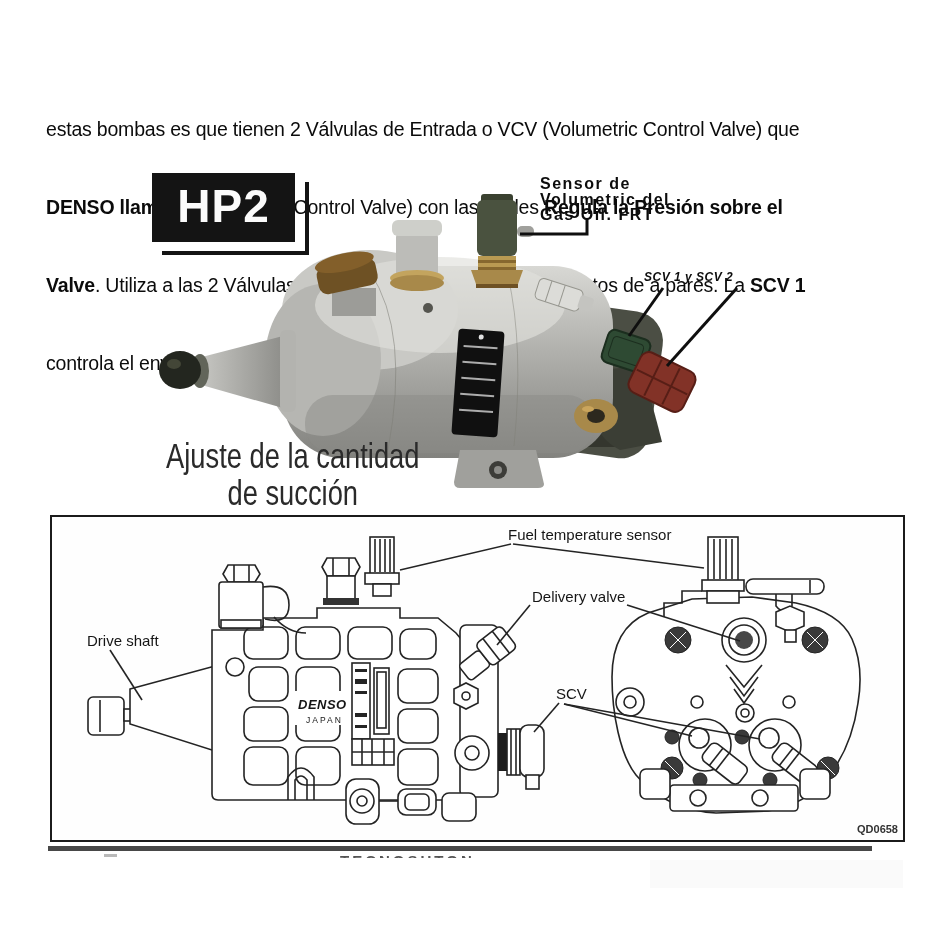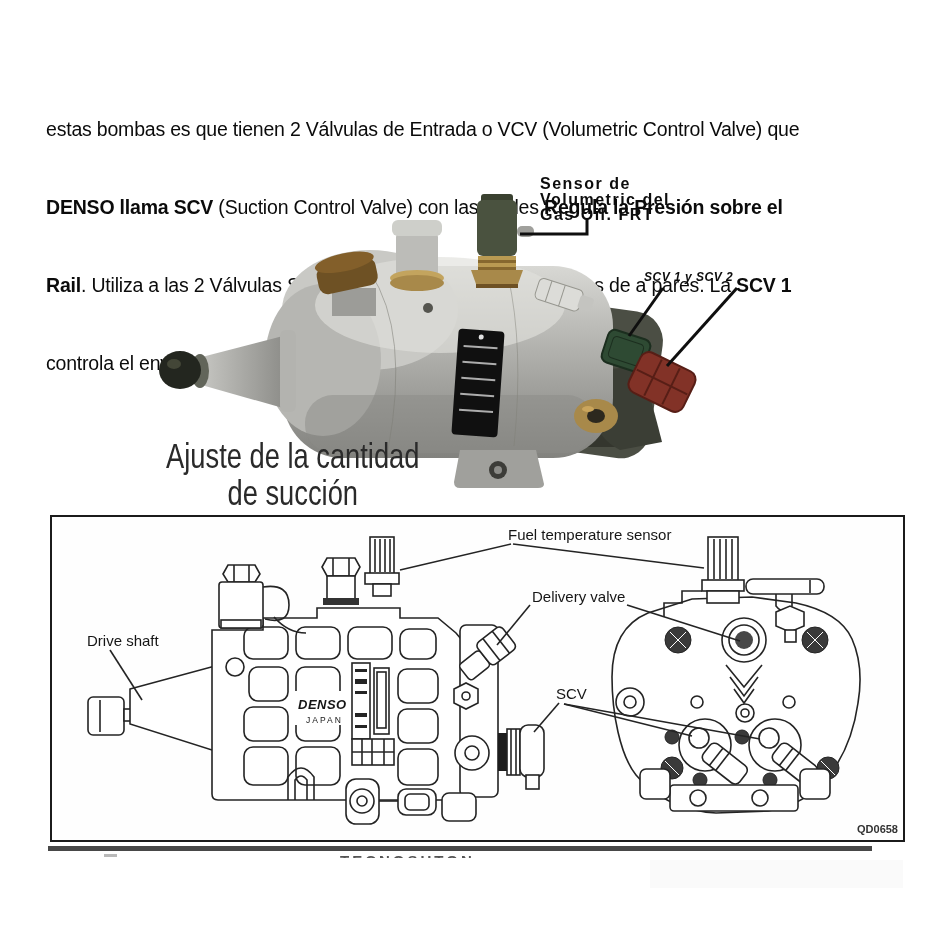--- a/index.html
+++ b/index.html
@@ -41,21 +41,21 @@
   .faint-box{position:absolute;left:650px;top:850px;width:253px;height:28px;background:#fafafa;}
 </style>
 </head>
 <body>
 
 <div class="page">
 
   <div class="para">
     <div><span>estas bombas es que tienen 2 Válvulas de Entrada o VCV (Volumetric Control Valve) que</span></div>
     <div><span class="b">DENSO llama SCV</span><span> (Suction Control Valve) con las cuales </span><span class="b">Regula la Presión sobre el</span></div>
-    <div><span class="b">Rail</span><span>. Utiliza a las 2 Válvulas SCV para controlar a los 4 elementos de a pares. La </span><span class="b">SCV 1</span></div>
+    <div><span class="b">Valve</span><span>. Utiliza a las 2 Válvulas SCV para controlar a los 4 elementos de a pares. La </span><span class="b">SCV 1</span></div>
     <div><span>controla el envió de </span><span class="b">2 elementos</span><span> y la </span><span class="b">SCV 2</span><span> el de los otros 2 elementos.</span></div>
   </div>
 
   <svg class="photo-svg" width="840" height="350" viewBox="0 0 840 350">
     <defs>
       <linearGradient id="gmetal" x1="0" y1="0" x2="0" y2="1">
         <stop offset="0" stop-color="#d8d8d4"></stop>
           <stop offset="0.45" stop-color="#b0b0ac"></stop>
           <stop offset="1" stop-color="#82827e"></stop>
       </linearGradient>
@@ -145,20 +145,21 @@
       <circle cx="458" cy="300" r="9" fill="#3c3c38"></circle>
       <circle cx="458" cy="300" r="4" fill="#8b8b87"></circle>
     </g>
     <g stroke="#0f0f0f" stroke-width="3" fill="none">
       <polyline points="547,48 547,64 480,64"></polyline>
       <line x1="623" y1="118" x2="589" y2="166"></line>
       <line x1="697" y1="118" x2="627" y2="196"></line>
     </g>
   </svg>
 
+  <div class="hp2">HP2</div>
 
   <div class="sensor-label">
     <div>Sensor de</div>
     <div>Volumetric del</div>
     <div>Gas Oil. FRT</div>
   </div>
   <div class="scv-label">SCV 1 y SCV 2</div>
   <div class="caption">
     <div>Ajuste de la cantidad</div>
     <div>de succión</div>

